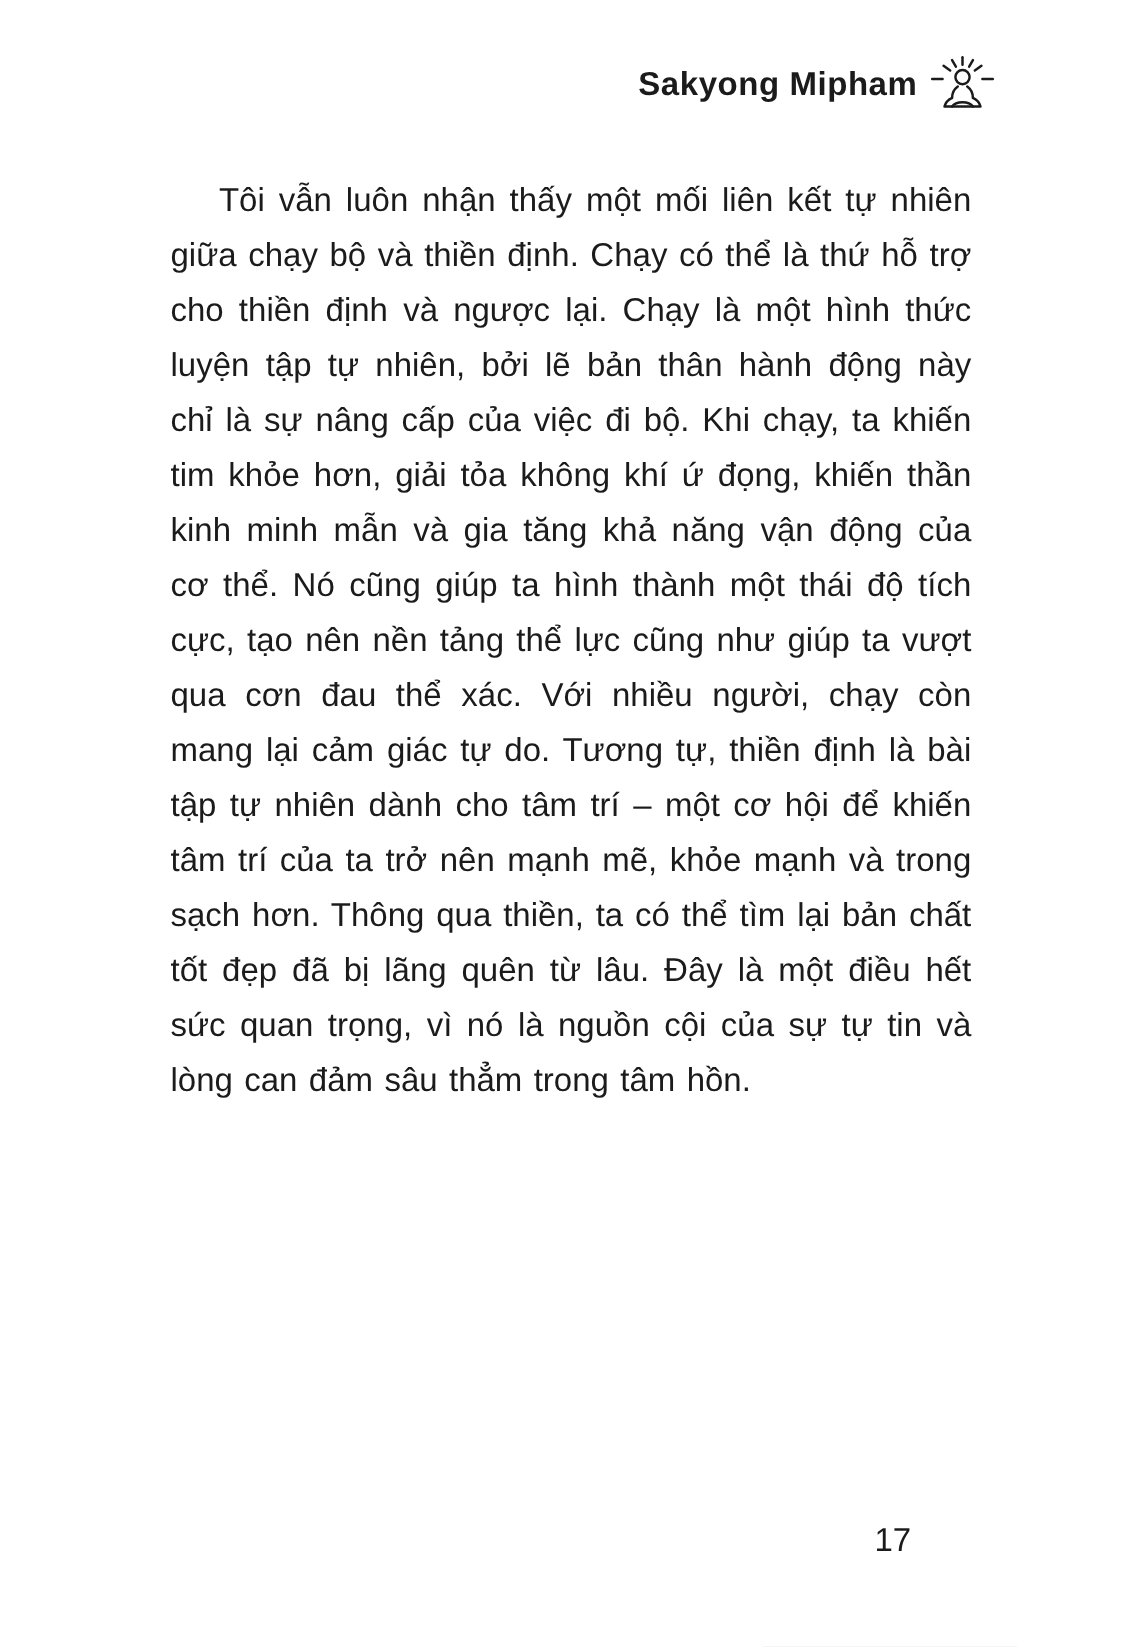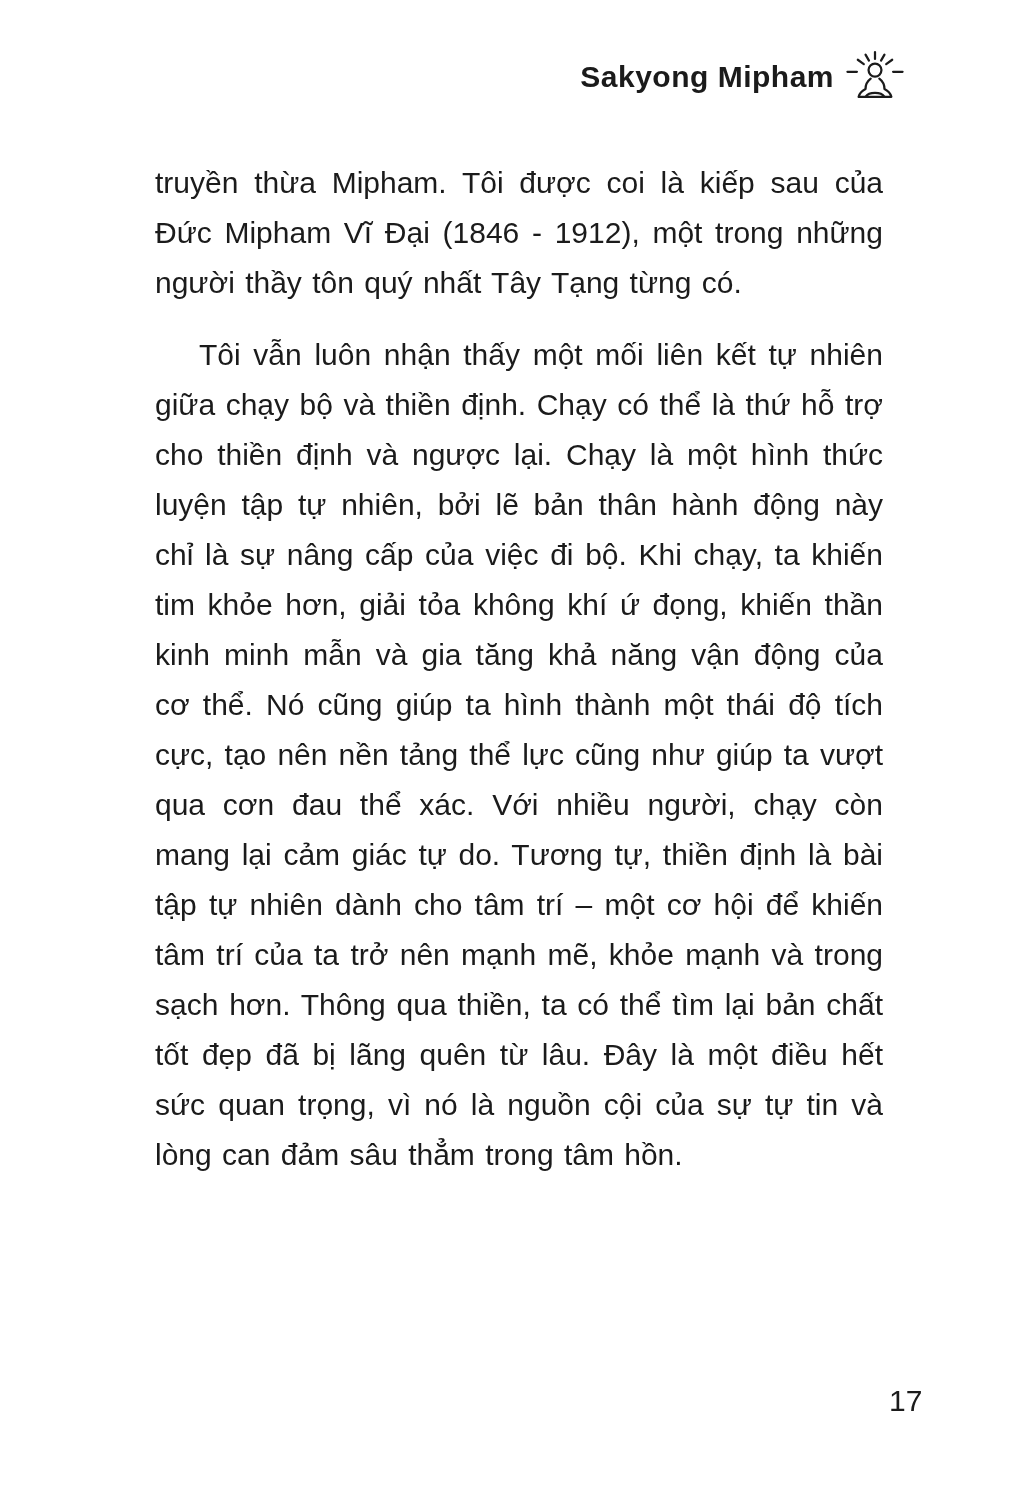--- a/index.html
+++ b/index.html
@@ -42,21 +42,21 @@
   }
   .page-body p {
     margin: 0 0 22px 0;
     text-indent: 44px;
     word-spacing: 2px;
   }
   .page-body p.continuation { text-indent: 0; }
   .page-number {
     position: absolute;
     top: 1384px;
-    left: 889px;
+    left: 795px;
     font-size: 30px;
     color: #1b1b1b;
   }
 </style>
 </head>
 <body>
 
 <div class="page">
 
   <div class="page-header">
@@ -75,19 +75,18 @@
         <circle cx="36" cy="25" r="7.5"></circle>
 
         <path d="M31,35 C27,38 25,42 25,47 C21,49 18,52 17,56 L55,56 C54,52 51,49 47,47 C47,42 45,38 41,35"></path>
 
         <path d="M25,56 C29,50 43,50 47,56"></path>
       </svg>
     </span>
   </div>
 
   <div class="page-body">
-    <p class="continuation">truyền thừa Mipham. Tôi được coi là kiếp sau của Đức Mipham Vĩ Đại (1846 - 1912), một trong những người thầy tôn quý nhất Tây Tạng từng có.</p>
     <p>Tôi vẫn luôn nhận thấy một mối liên kết tự nhiên giữa chạy bộ và thiền định. Chạy có thể là thứ hỗ trợ cho thiền định và ngược lại. Chạy là một hình thức luyện tập tự nhiên, bởi lẽ bản thân hành động này chỉ là sự nâng cấp của việc đi bộ. Khi chạy, ta khiến tim khỏe hơn, giải tỏa không khí ứ đọng, khiến thần kinh minh mẫn và gia tăng khả năng vận động của cơ thể. Nó cũng giúp ta hình thành một thái độ tích cực, tạo nên nền tảng thể lực cũng như giúp ta vượt qua cơn đau thể xác. Với nhiều người, chạy còn mang lại cảm giác tự do. Tương tự, thiền định là bài tập tự nhiên dành cho tâm trí – một cơ hội để khiến tâm trí của ta trở nên mạnh mẽ, khỏe mạnh và trong sạch hơn. Thông qua thiền, ta có thể tìm lại bản chất tốt đẹp đã bị lãng quên từ lâu. Đây là một điều hết sức quan trọng, vì nó là nguồn cội của sự tự tin và lòng can đảm sâu thẳm trong tâm hồn.</p>
   </div>
 
   <div class="page-number">17</div>
 
 </div>
 
 </body></html>

